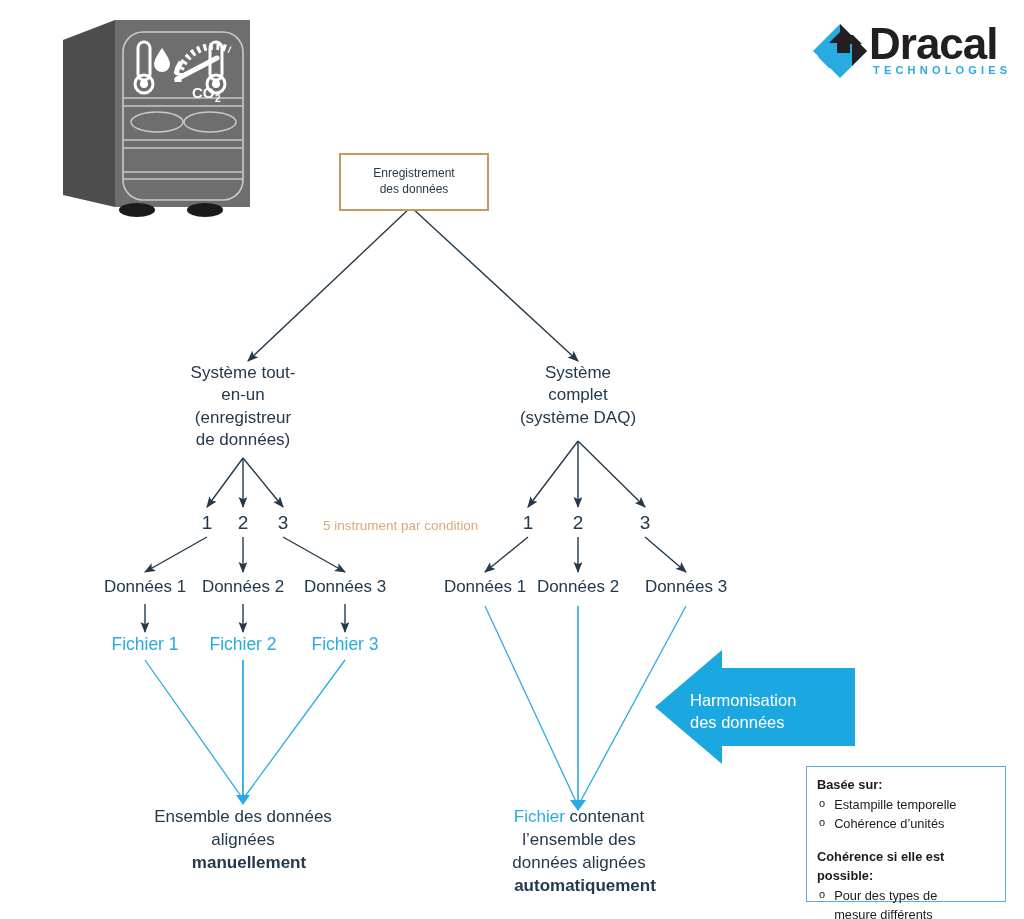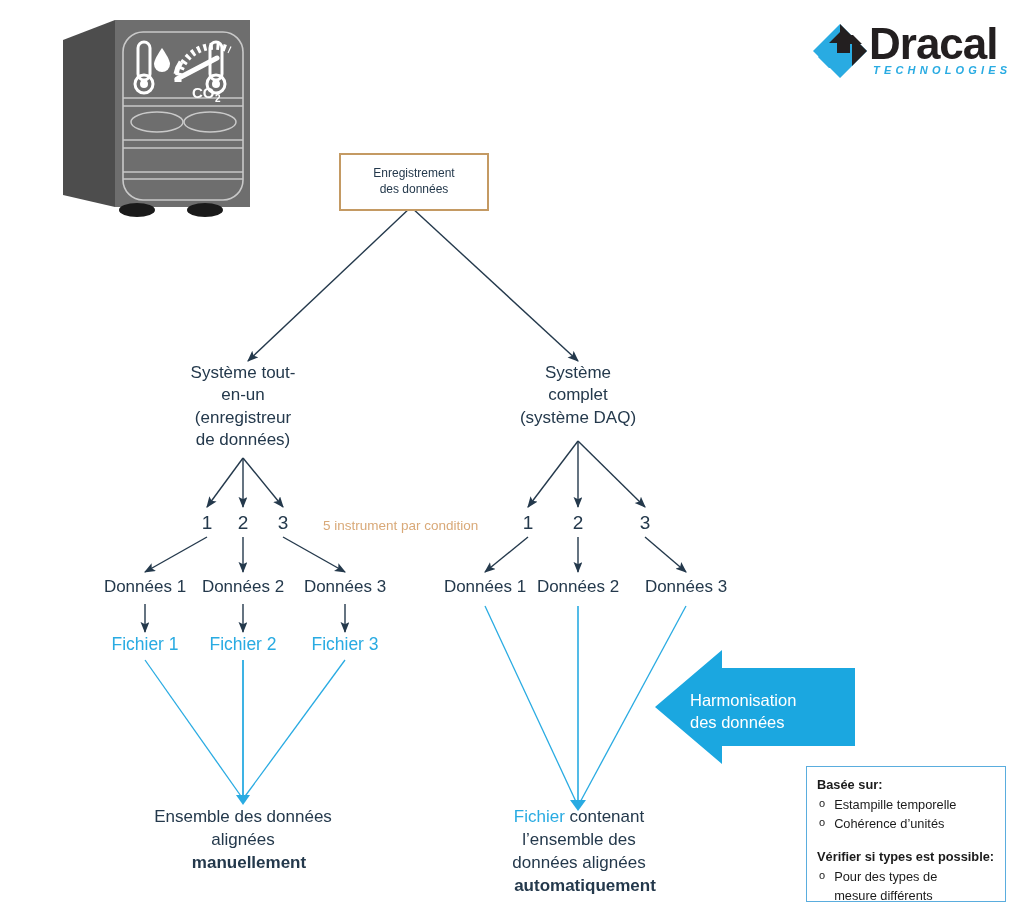--- a/index.html
+++ b/index.html
@@ -49,21 +49,21 @@
   .legend ul{list-style:none;margin:0;padding:0 0 0 2px;}
   .legend li{display:flex;gap:9px;}
   .legend li .bullet{font-size:11px;line-height:1.55;}
   .legend .gap{height:13px;}
   .logo{position:absolute;}
   .logo-text{
     position:absolute;font-size:44px;font-weight:bold;color:#231f20;
     letter-spacing:-1px;
   }
   .logo-sub{
-    position:absolute;font-size:11px;color:#29abe2;letter-spacing:4.2px;font-weight:bold;font-style:italic;
+    position:absolute;font-size:11px;color:#29abe2;letter-spacing:4.2px;font-weight:bold;
   }
 </style>
 </head>
 <body>
 
 <div id="canvas">
 
   <svg class="logo" style="left:45px;top:12px;" width="235" height="215" viewBox="0 0 235 215">
 
     <polygon points="18,28 70,8 70,195 18,183" fill="#4d4d4d"></polygon>
@@ -225,21 +225,21 @@
       <li>
         <span class="bullet">o</span>
         <span>Estampille temporelle</span>
       </li>
       <li>
         <span class="bullet">o</span>
         <span>Cohérence d’unités</span>
       </li>
     </ul>
     <div class="gap"></div>
-    <p class="hdr">Vérifier si types est possible:</p>
+    <p class="hdr">Cohérence si elle est possible:</p>
     <ul>
       <li>
         <span class="bullet">o</span>
         <span>Pour des types de</span>
       </li>
       <li>
         <span class="bullet" style="visibility:hidden;">o</span>
         <span>mesure différents</span>
       </li>
     </ul>

